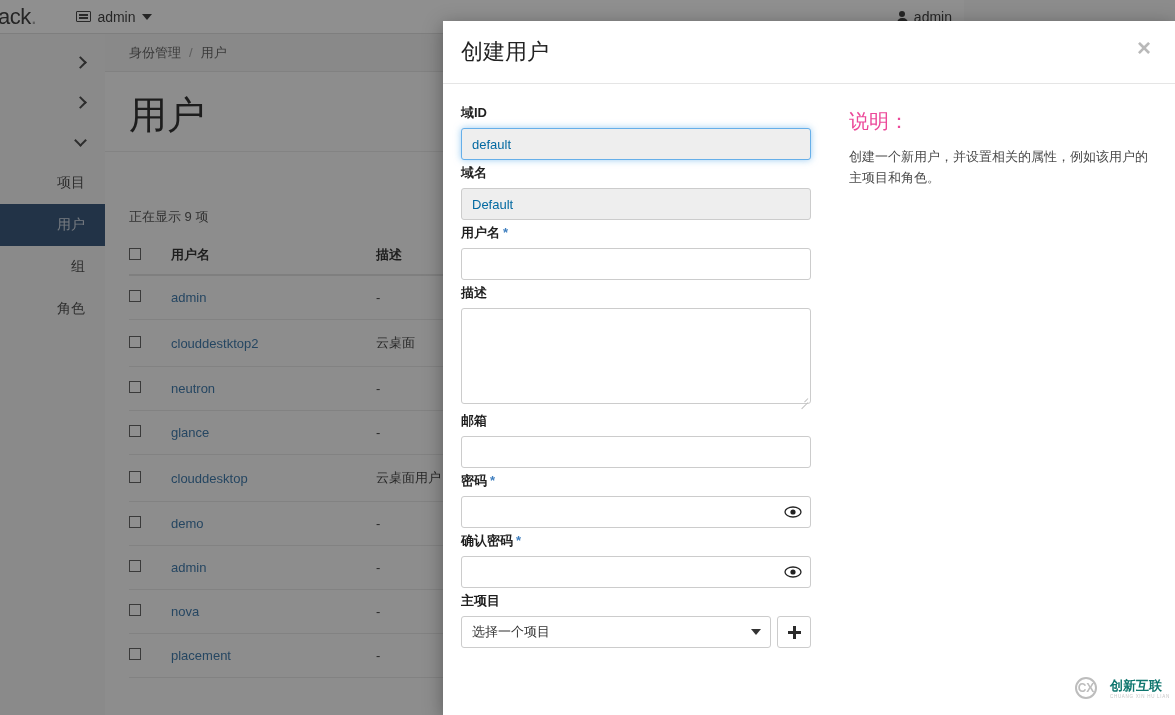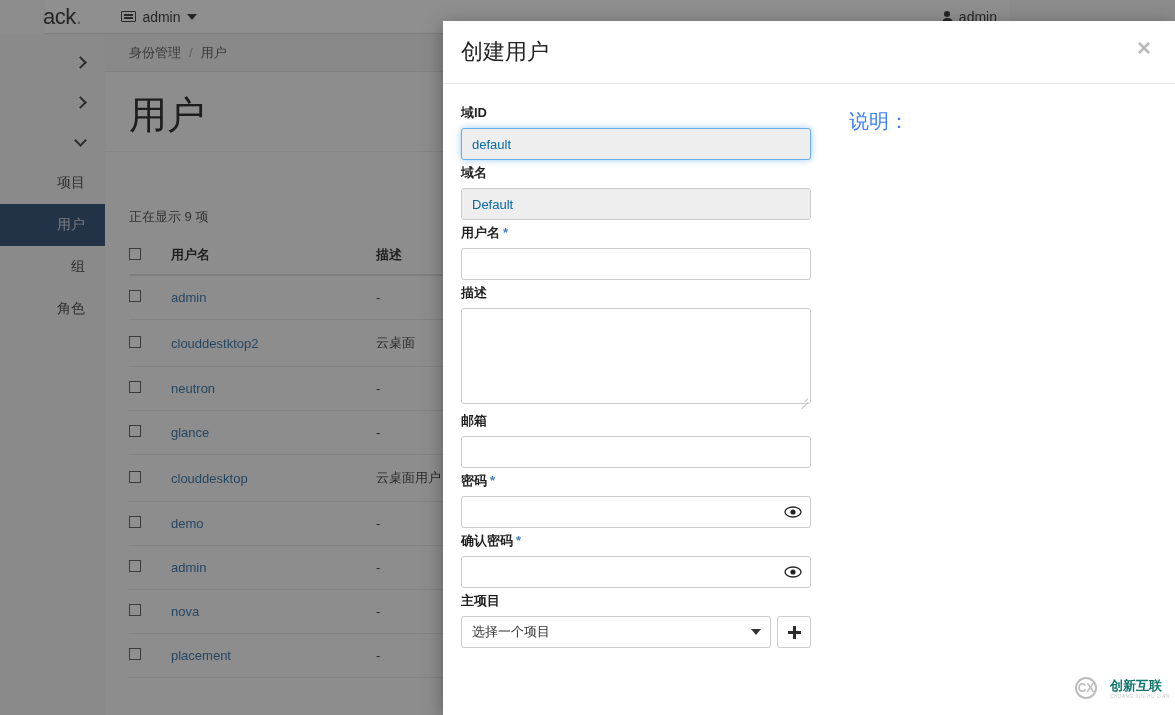--- a/index.html
+++ b/index.html
@@ -17,21 +17,21 @@
     width: 1175px; height: 715px;
     background: #f9f9f9;
   }
 
   
   .navbar {
     position: absolute; top: 0; left: 0;
     width: 964px; height: 34px;
     background: #ffffff;
     border-bottom: 1px solid #dcdcdc;
-    display: flex; align-items: center; margin-left: 45px;
+    display: flex; align-items: center;
   }
   .brand {
     font-size: 22px; font-weight: 400; color: #2b2b2b;
     letter-spacing: -0.5px;
     margin-left: -2px; padding-left: 0;
     line-height: 34px;
   }
   .brand .dot { color: #9b9b9b; }
   .proj-switch {
     display: flex; align-items: center; gap: 6px;
@@ -168,21 +168,21 @@
     font-size: 24px; line-height: 1; color: #b9b9b9;
     background: none; border: none; cursor: pointer;
     font-family: "Liberation Sans", sans-serif; font-weight: bold;
   }
   .modal-body {
     display: flex; padding: 20px 18px 0 18px; gap: 24px;
   }
   .form-col { width: 350px; flex: none; }
   .help-col { flex: 1; padding-top: 4px; padding-left: 14px; }
   .help-title {
-    font-size: 20px; font-weight: 400; color: #3b82f6;
+    font-size: 20px; font-weight: 400; color: #ec4899;
     margin: 0 0 12px 0;
   }
   .help-text { font-size: 13px; color: #4a4a4a; line-height: 1.6; margin: 0; }
 
   .fgroup { margin-bottom: 4px; }
   .flabel {
     display: block; font-size: 13px; font-weight: bold;
     color: #1f1f1f; margin-bottom: 6px;
   }
   .req { color: #3f7fbf; font-size: 13px; margin-left: 3px; }
@@ -467,20 +467,21 @@
             <span class="sel-caret"></span>
           </div>
           <div class="plus-btn"></div>
         </div>
       </div>
 
     </div>
 
     <div class="help-col">
       <h3 class="help-title">说明：</h3>
+      <p class="help-text">创建一个新用户，并设置相关的属性，例如该用户的主项目和角色。</p>
     </div>
 
   </div>
 </div>
 
 <div class="watermark">
   <span class="wm-mark">CX</span>
   <span class="wm-txt">
     <span class="wm-cn">创新互联</span>
     <span class="wm-en">CHUANG XIN HU LIAN</span>

